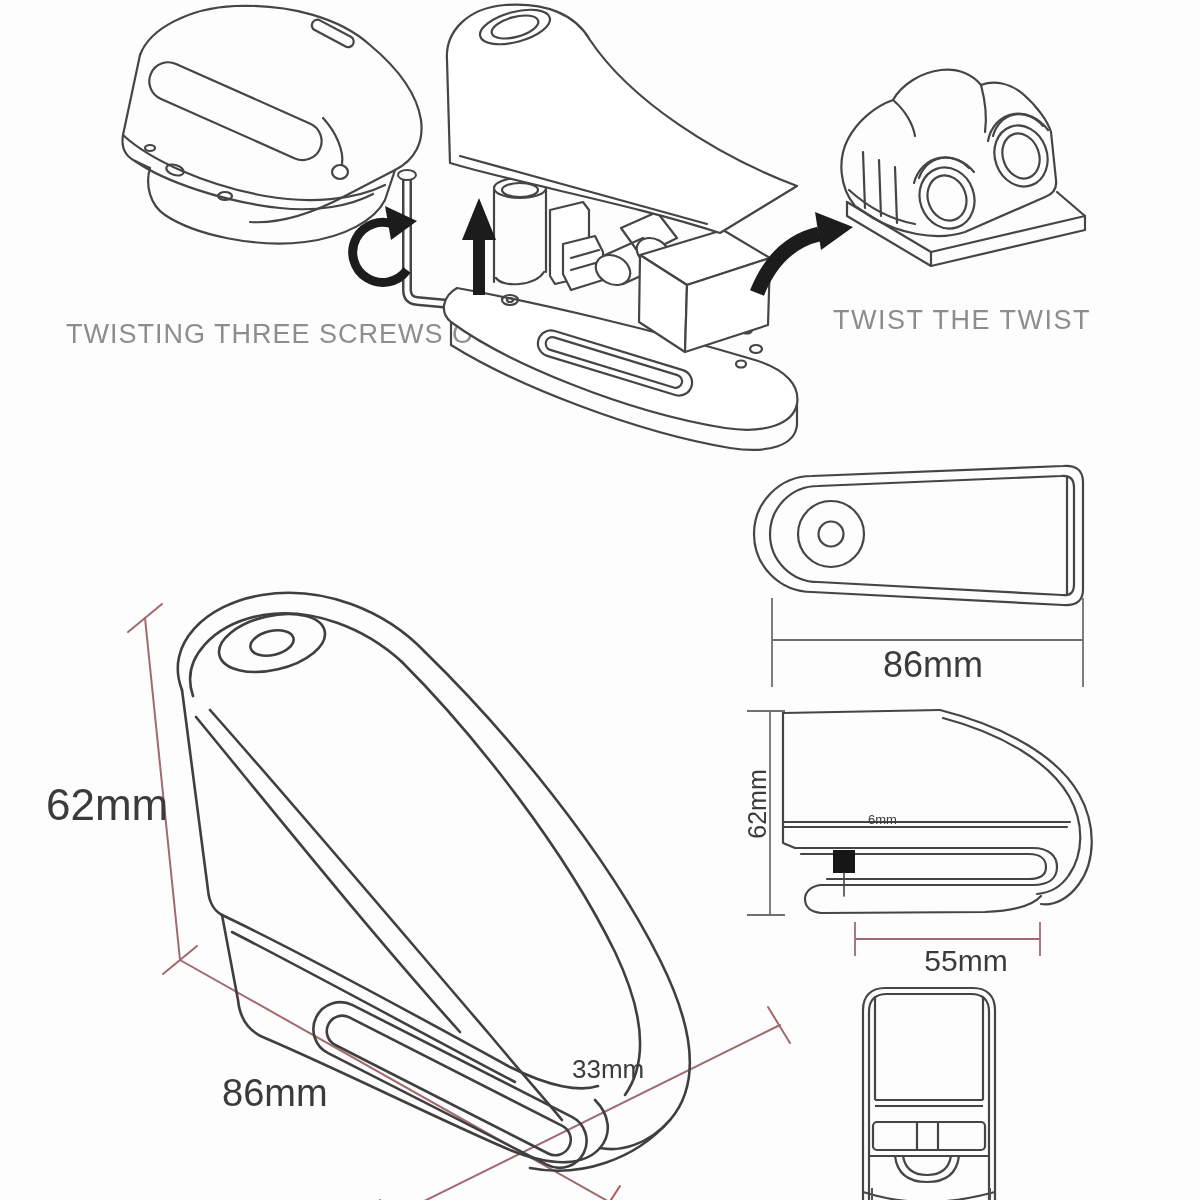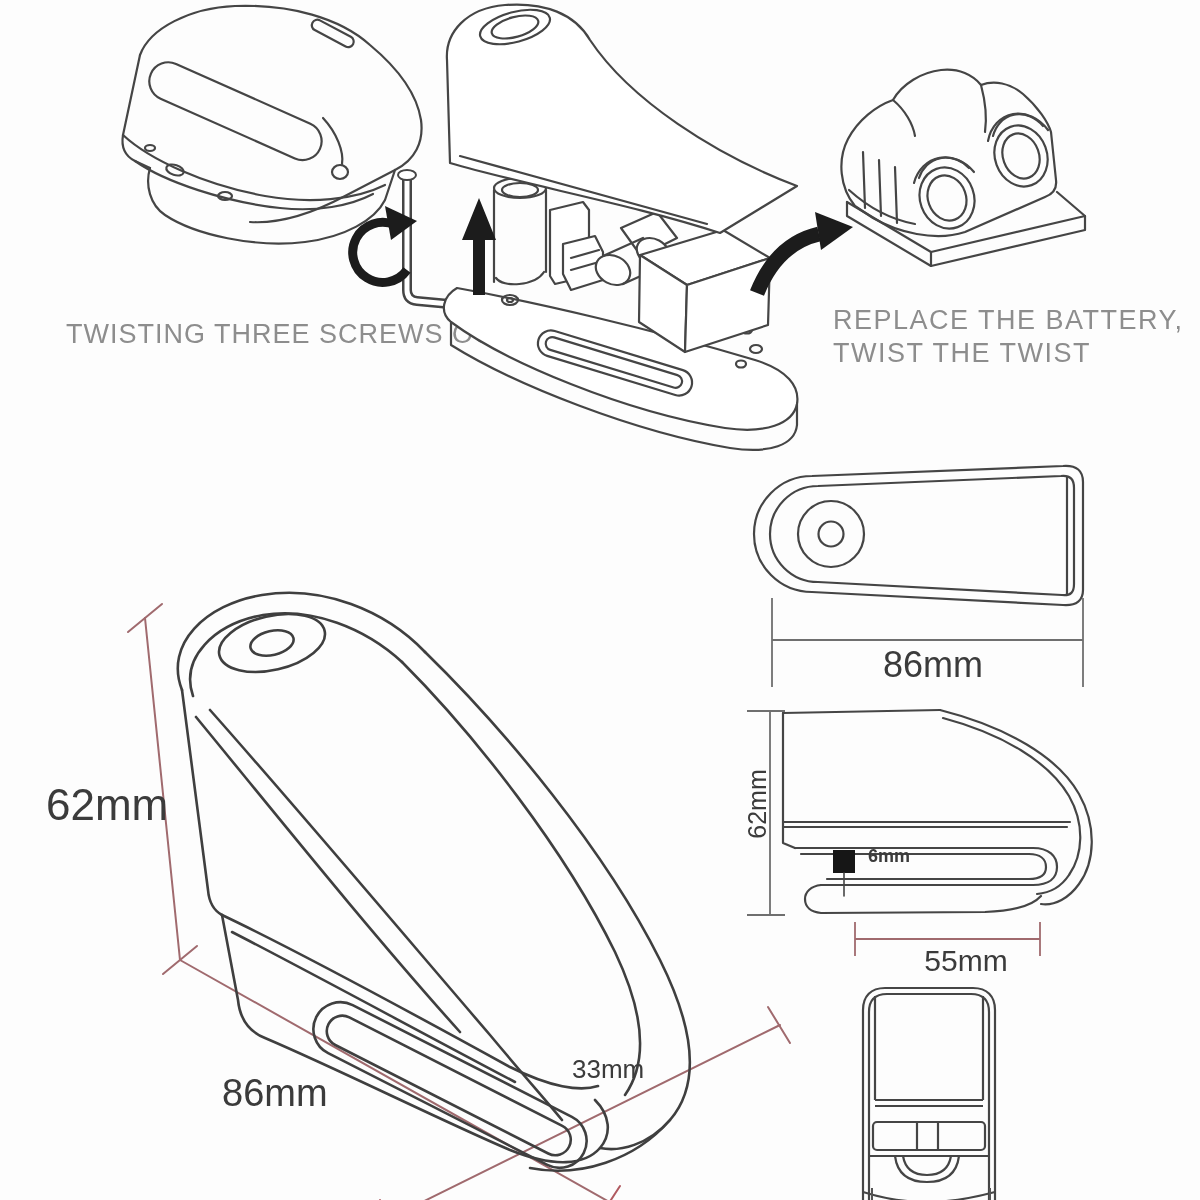--- a/index.html
+++ b/index.html
@@ -129,21 +129,20 @@
       </g>
       <g>
         <path d="M 12,162 L 96,212 L 250,176"></path>
         <path d="M 12,162 L 12,176 L 96,226 L 250,190 L 250,176 L 222,152"></path>
         <path d="M 96,212 L 96,226"></path>
       </g>
     </g>
   </svg>
 
   <div class="abs caption" style="left:833px;top:304px;font-size:27px;letter-spacing:1.5px">
-    <div>REPLACE THE BATTERY,</div>
     <div>TWIST THE TWIST</div>
   </div>
 
   <svg class="abs" style="left:745px;top:450px" width="370" height="245" viewBox="0 0 370 245">
     <g stroke="#454545" stroke-width="2.2" fill="none" stroke-linejoin="round">
       <g>
         <path d="M 67,26 L 318,16 C 332,15 338,21 338,32 L 338,140 C 338,150 332,156 318,155 L 67,142 A 58,58 0 0 1 67,26 Z"></path>
         <path d="M 73,36 L 316,26 C 326,25 329,30 329,38 L 329,134 C 329,142 326,146 317,145 L 73,132 A 48,48 0 0 1 73,36 Z"></path>
         <path d="M 322,26 L 322,145"></path>
       </g>
@@ -181,21 +180,21 @@
       <path d="M 35,11 L 35,215"></path>
       <path d="M 12,215 L 50,215"></path>
     </g>
     <g stroke="#a06a6e" stroke-width="1.8">
       <path d="M 120,222 L 120,256"></path>
       <path d="M 305,222 L 305,256"></path>
       <path d="M 120,239 L 305,239"></path>
     </g>
   </svg>
   <div class="abs dim center" style="left:712px;top:790px;width:90px;height:28px;font-size:25px;transform:rotate(-90deg)">62mm</div>
-  <div class="abs dim" style="left:868px;top:846px;font-size:18px;font-weight:700">6mm</div>
+  <div class="abs dim" style="left:868px;top:812px;font-size:13px;font-weight:400">6mm</div>
   <div class="abs dim center" style="left:896px;top:944px;width:140px;font-size:30px">55mm</div>
 
   <svg class="abs" style="left:855px;top:980px" width="150" height="220" viewBox="0 0 150 220">
     <g stroke="#454545" stroke-width="2.2" fill="none" stroke-linejoin="round">
       <g>
         <path d="M 8,220 L 8,30 C 8,16 16,8 30,8 L 118,8 C 132,8 140,16 140,30 L 140,220"></path>
         <path d="M 14,220 L 14,32 C 14,20 20,14 32,14 L 116,14 C 128,14 134,20 134,32 L 134,220"></path>
         <path d="M 20,16 L 20,120 M 128,16 L 128,120"></path>
         <path d="M 20,120 L 128,120 M 20,126 L 128,126"></path>
         <rect x="18" y="142" width="112" height="28" rx="4"></rect>

